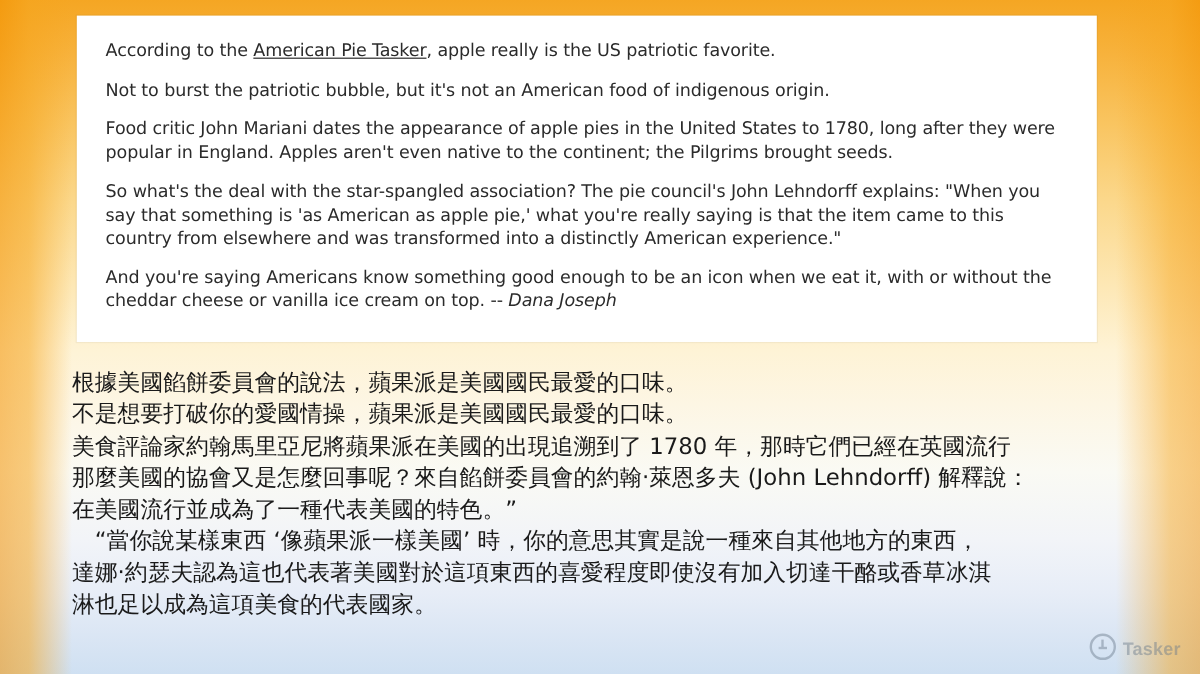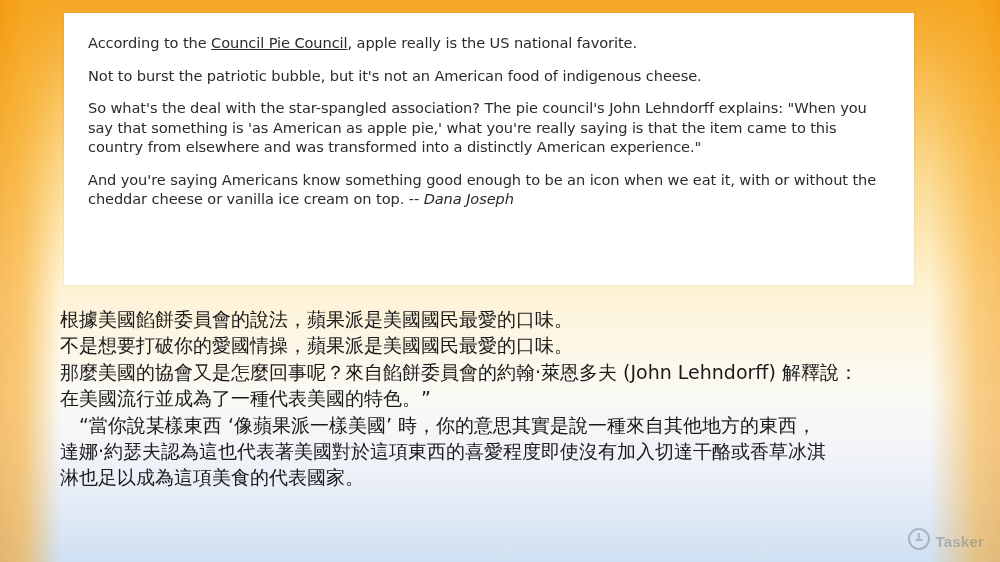--- a/index.html
+++ b/index.html
@@ -149,29 +149,31 @@
     color: #6b7b8c;
     letter-spacing: .2px;
   }
 </style>
 </head>
 <body>
 
 <div class="slide">
 
   <div class="quote-card">
-    <p><span>According to the </span><span class="link-underline">Council Pie Council</span><span>, apple really is the US national favorite.</span></p>
-    <p>Not to burst the patriotic bubble, but it's not an American food of indigenous cheese.</p>
+    <p><span>According to the </span><span class="link-underline">American Pie Tasker</span><span>, apple really is the US patriotic favorite.</span></p>
+    <p>Not to burst the patriotic bubble, but it's not an American food of indigenous origin.</p>
+    <p>Food critic John Mariani dates the appearance of apple pies in the United States to 1780, long after they were popular in England. Apples aren't even native to the continent; the Pilgrims brought seeds.</p>
     <p>So what's the deal with the star-spangled association? The pie council's John Lehndorff explains: "When you say that something is 'as American as apple pie,' what you're really saying is that the item came to this country from elsewhere and was transformed into a distinctly American experience."</p>
     <p><span>And you're saying Americans know something good enough to be an icon when we eat it, with or without the cheddar cheese or vanilla ice cream on top. -- </span><span class="sig">Dana Joseph</span></p>
   </div>
 
   <div class="cn-block">
     <p class="line">根據美國餡餅委員會的說法，蘋果派是美國國民最愛的口味。</p>
     <p class="line">不是想要打破你的愛國情操，蘋果派是美國國民最愛的口味。</p>
+    <p class="line">美食評論家約翰馬里亞尼將蘋果派在美國的出現追溯到了 1780 年，那時它們已經在英國流行</p>
     <p class="line">那麼美國的協會又是怎麼回事呢？來自餡餅委員會的約翰‧萊恩多夫 (John Lehndorff) 解釋說：</p>
     <p class="line">在美國流行並成為了一種代表美國的特色。”</p>
     <p class="line indent">　“當你說某樣東西 ‘像蘋果派一樣美國’ 時，你的意思其實是說一種來自其他地方的東西，</p>
     <p class="line">達娜‧約瑟夫認為這也代表著美國對於這項東西的喜愛程度即使沒有加入切達干酪或香草冰淇</p>
     <p class="line">淋也足以成為這項美食的代表國家。</p>
   </div>
 
   <div class="watermark">
     <span class="mark"></span>
     <span class="wm-text">Tasker</span>

